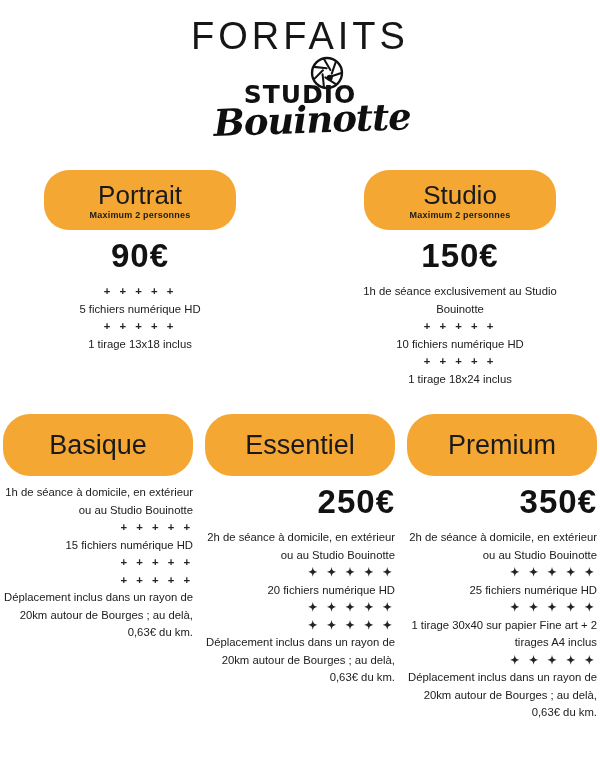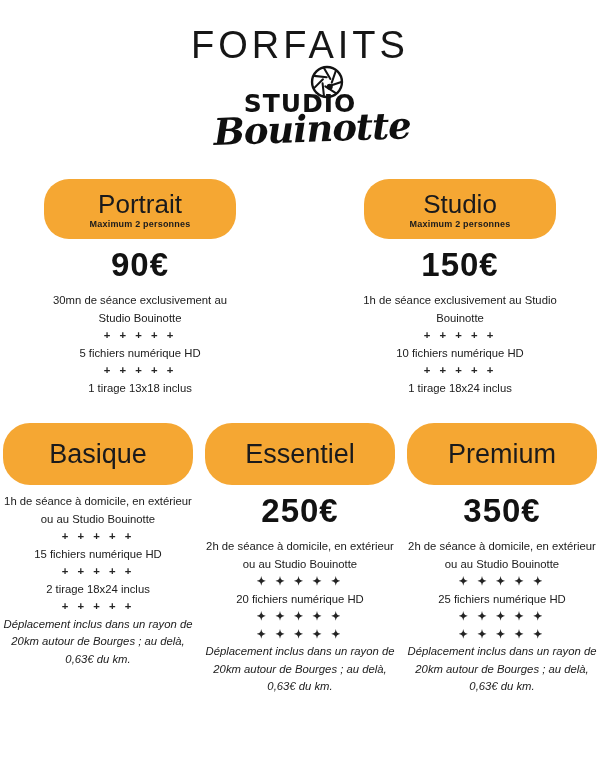--- a/index.html
+++ b/index.html
@@ -13,21 +13,21 @@
     color: var(--ink, #1d1d1b);
   }
   .page {
     position: relative;
     width: 600px;
     height: 761px;
     background: #ffffff;
   }
   .page-title {
     text-align: center;
-    padding-top: 25px;
+    padding-top: 16px;
     font-size: 38px;
     line-height: 40px;
     letter-spacing: 4px;
     font-weight: 400;
     color: #161616;
   }
   
   .logo {
     position: relative;
     height: 96px;
@@ -73,21 +73,21 @@
     gap: 120px;
     margin-top: 18px;
   }
   .row-bottom {
     display: flex;
     justify-content: center;
     gap: 12px;
     margin-top: 26px;
   }
   .card { width: 200px; text-align: center; }
-  .row-bottom .card { width: 190px; }
+  .row-bottom .card { width: 190px; text-align: right; }
 
   .badge {
     background: var(--badge, #F5A733);
     border-radius: 25px;
     width: 192px;
     height: 60px;
     margin: 0 auto;
     display: flex;
     flex-direction: column;
     align-items: center;
@@ -121,21 +121,21 @@
     line-height: 17.5px;
     font-weight: 500;
     color: #202020;
   }
   .features p { margin: 0; }
   .sep {
     letter-spacing: 3px;
     font-weight: 700;
     color: #242424;
   }
-  .note { font-style: italic; }
+  .note { }
 </style>
 </head>
 <body>
 
 <div class="page">
 
   <div class="page-title">FORFAITS</div>
 
   <div class="logo">
     <span class="aperture">
@@ -157,21 +157,20 @@
 
   <div class="row-top">
 
     <section class="card">
       <div class="badge">
         <div class="badge-title">Portrait</div>
         <div class="badge-sub">Maximum 2 personnes</div>
       </div>
       <div class="price">90€</div>
       <div class="features">
-        <p class="feat">30mn de séance exclusivement au Studio Bouinotte</p>
         <p class="sep">+ + + + +</p>
         <p class="feat">5 fichiers numérique HD</p>
         <p class="sep">+ + + + +</p>
         <p class="feat">1 tirage 13x18 inclus</p>
       </div>
     </section>
 
     <section class="card">
       <div class="badge">
         <div class="badge-title">Studio</div>
@@ -193,21 +192,20 @@
 
     <section class="card">
       <div class="badge">
         <div class="badge-title">Basique</div>
       </div>
       <div class="features">
         <p class="feat">1h de séance à domicile, en extérieur ou au Studio Bouinotte</p>
         <p class="sep">+ + + + +</p>
         <p class="feat">15 fichiers numérique HD</p>
         <p class="sep">+ + + + +</p>
-        <p class="feat">2 tirage 18x24 inclus</p>
         <p class="sep">+ + + + +</p>
         <p class="note">Déplacement inclus dans un rayon de 20km autour de Bourges ; au delà, 0,63€ du km.</p>
       </div>
     </section>
 
     <section class="card">
       <div class="badge">
         <div class="badge-title">Essentiel</div>
       </div>
       <div class="price">250€</div>
@@ -224,20 +222,21 @@
     <section class="card">
       <div class="badge">
         <div class="badge-title">Premium</div>
       </div>
       <div class="price">350€</div>
       <div class="features">
         <p class="feat">2h de séance à domicile, en extérieur ou au Studio Bouinotte</p>
         <p class="sep">✦ ✦ ✦ ✦ ✦</p>
         <p class="feat">25 fichiers numérique HD</p>
         <p class="sep">✦ ✦ ✦ ✦ ✦</p>
+        <p class="feat">1 tirage 30x40 sur papier Fine art + 2 tirages A4 inclus</p>
         <p class="sep">✦ ✦ ✦ ✦ ✦</p>
         <p class="note">Déplacement inclus dans un rayon de 20km autour de Bourges ; au delà, 0,63€ du km.</p>
       </div>
     </section>
 
   </div>
 
 </div>
 
 </body></html>

